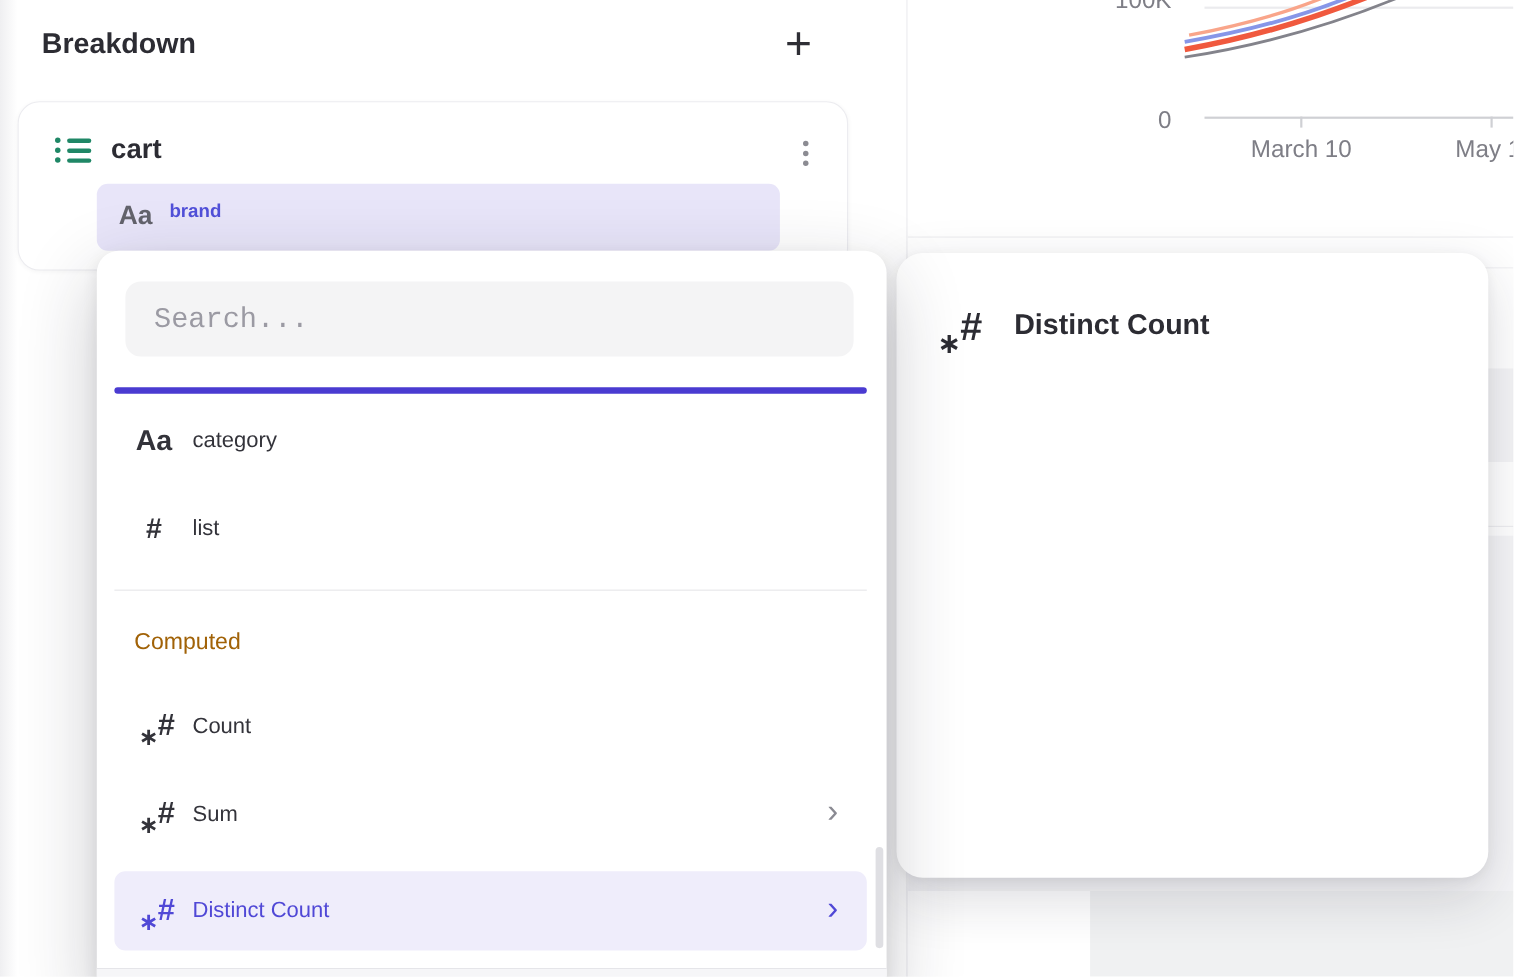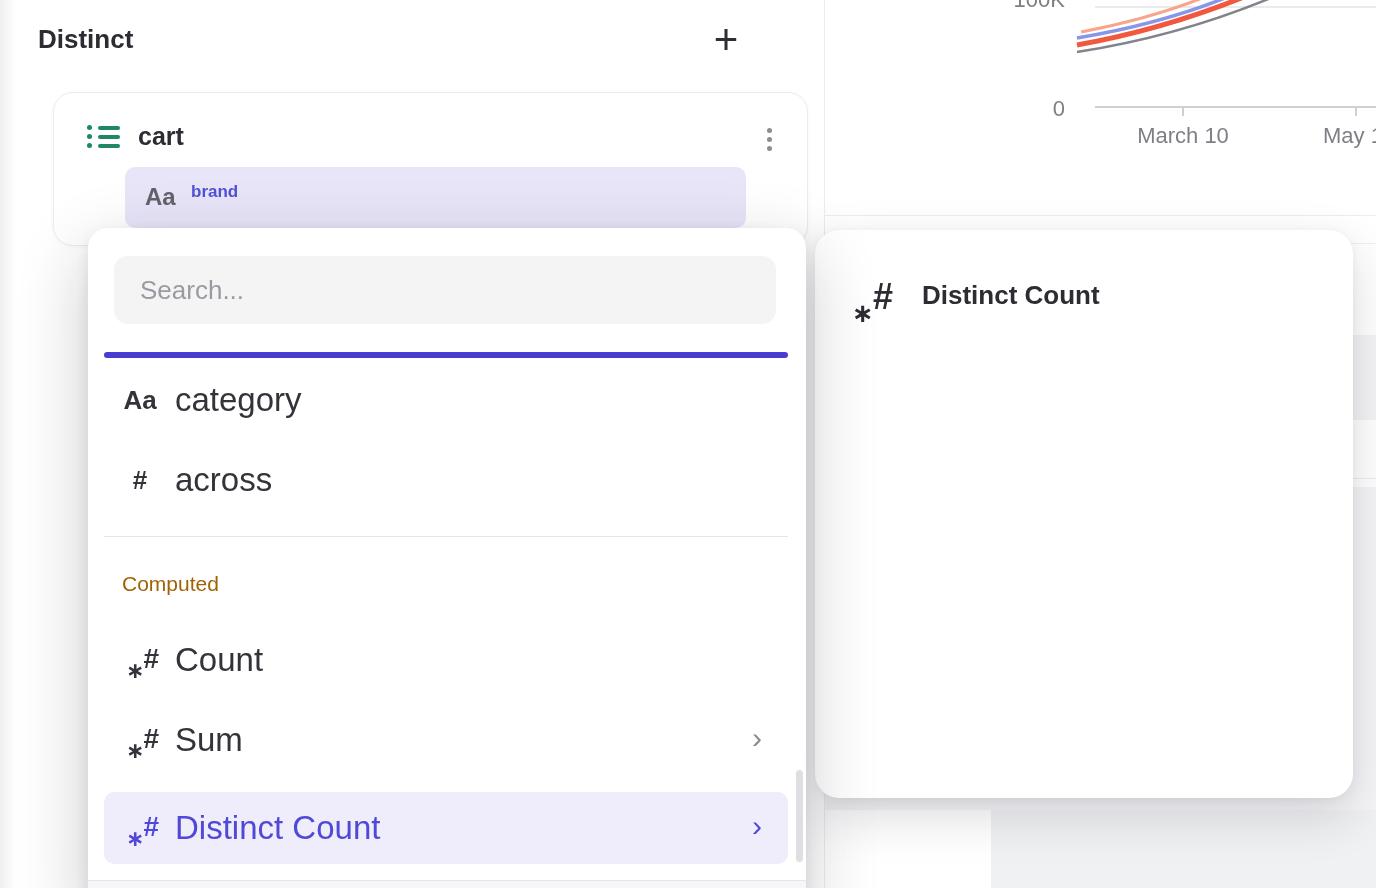--- a/index.html
+++ b/index.html
@@ -29,50 +29,50 @@
                 background:linear-gradient(to right,#efeff1,rgba(255,255,255,0)); }
 
   
   #breakdown-title { left:38px; top:24px; font-size:26px; font-weight:700; color:#2c2c33; }
   #add-breakdown   { left:702px; top:16px; width:48px; height:48px; border:none; background:transparent;
                      font-size:42px; font-weight:300; color:#2e2e35; line-height:44px; text-align:center;
                      cursor:pointer; font-family:inherit; }
 
   
   #breakdown-card { left:16px; top:92px; width:755px; height:154px; background:#fff;
-                    border:1px solid #ececf0; border-radius:20px; box-shadow:0 1px 4px rgba(0,0,0,.04);margin-left:37px; }
+                    border:1px solid #ececf0; border-radius:20px; box-shadow:0 1px 4px rgba(0,0,0,.04); }
   #group-row { position:absolute; left:0; top:16px; width:100%; height:56px; }
   .list-icon { position:absolute; left:33px; top:16px; width:36px; height:27px; }
   .list-icon .lrow { display:flex; align-items:center; gap:6px; margin-bottom:4px; }
   .list-icon .ld { width:5px; height:5px; border-radius:50%; background:#1f8766; }
   .list-icon .lb { width:22px; height:4px; border-radius:2px; background:#1f8766; }
   #group-label { position:absolute; left:84px; top:13px; font-size:25px; font-weight:600; color:#2c2c33; }
   #group-menu { position:absolute; right:18px; top:6px; width:40px; height:48px; border:none;
                 background:transparent; cursor:pointer; }
   #group-menu i { display:block; width:5px; height:5px; border-radius:50%; background:#8b8b92; margin:4px auto; }
   #selected-property-chip { position:absolute; left:71px; top:74px; width:621px; height:61px;
                             background:#e8e5f9; border-radius:10px; cursor:pointer; }
   #selected-property-chip .aa { position:absolute; left:20px; top:16px; font-size:24px; font-weight:600; color:#63636c; }
   #selected-property-chip .plabel { position:absolute; left:66px; top:15px; font-size:17px; font-weight:600; color:#5150d9; }
 
   
   #property-dropdown { left:88px; top:228px; width:718px; height:680px; background:#fff; border-radius:20px;
         box-shadow:0 24px 70px rgba(28,28,48,.24), 0 4px 14px rgba(0,0,0,.08); z-index:30; }
   #search-box { position:absolute; left:26px; top:28px; width:662px; height:68px;
                 background:#f4f4f5; border-radius:14px; }
   #search-box input { width:100%; height:100%; border:none; outline:none; background:transparent;
-                      padding:0 26px; font-size:26px; color:#2c2c33; font-family:Liberation Sans, sans-serif; }
+                      padding:0 26px; font-size:26px; color:#2c2c33; font-family:Liberation Mono, monospace; }
   #search-box input::placeholder { color:#9b9aa3; }
   #scroll-accent { position:absolute; left:16px; top:124px; width:684px; height:6px;
                    background:#4a3bd1; border-radius:3px; }
   .dd-row { position:absolute; left:16px; width:684px; height:80px; cursor:pointer; }
   .dd-row .picon { position:absolute; left:14px; top:0; width:44px; height:80px;
                    display:flex; align-items:center; justify-content:center;
                    font-size:26px; font-weight:600; color:#33333a; }
-  .dd-row .dlabel { position:absolute; left:71px; top:0; line-height:80px; font-size:33px;
+  .dd-row .dlabel { position:absolute; left:71px; top:0; line-height:80px; font-size:20px;
                     font-weight:500; color:#33333a; }
   .divider { position:absolute; height:1px; background:#e5e5e9; }
   #computed-label { position:absolute; left:34px; top:344px; font-size:21px; color:#a16207; }
   .chev { position:absolute; right:26px; top:0; height:80px; line-height:76px;
           font-size:30px; color:#8a8a92; }
   .chev::before { content:"\203A"; }
   .dd-row.selected { height:72px; background:#efedfb; border-radius:10px; }
   .dd-row.selected .dlabel { color:#5048d6; line-height:72px; }
   .dd-row.selected .cicon { color:#5048d6; }
   .dd-row.selected .chev { color:#5048d6; height:72px; line-height:68px; }
@@ -125,21 +125,21 @@
   <div class="hline" style="top:215px; background:#ededf0;"></div>
   <div class="hline" style="top:243px; background:#f0f0f3;"></div>
   <div class="band" style="top:335px; height:85px; background:#f4f4f6;"></div>
   <div class="hline" style="top:478px; background:#ededf0;"></div>
   <div class="band" style="top:487px; height:323px; background:#f5f5f7;"></div>
   <div class="band" style="top:810px; height:78px; left:166px; background:#f0f1f2;"></div>
 </div>
 
 <div class="abs" id="left-shade"></div>
 
-<div class="abs" id="breakdown-title">Distinct</div>
+<div class="abs" id="breakdown-title">Breakdown</div>
 <button class="abs" id="add-breakdown">+</button>
 
 <div class="abs" id="breakdown-card">
   <div id="group-row">
     <span class="list-icon">
       <span class="lrow">
           <span class="ld"></span>
           <span class="lb"></span>
         </span>
       <span class="lrow">
@@ -169,21 +169,21 @@
     <input type="text" placeholder="Search..." style="">
   </div>
   <div id="scroll-accent"></div>
 
   <div class="dd-row" style="top:132px;">
     <span class="picon">Aa</span>
     <span class="dlabel">category</span>
   </div>
   <div class="dd-row" style="top:212px;">
     <span class="picon">#</span>
-    <span class="dlabel">across</span>
+    <span class="dlabel">list</span>
   </div>
 
   <div class="divider" style="left:16px; top:308px; width:684px;"></div>
   <div id="computed-label">Computed</div>
 
   <div class="dd-row" style="top:392px;">
     <span class="picon-wrap">
         <span class="cicon">
       <span class="ci-star">∗</span>
           <span class="ci-hash">#</span>

